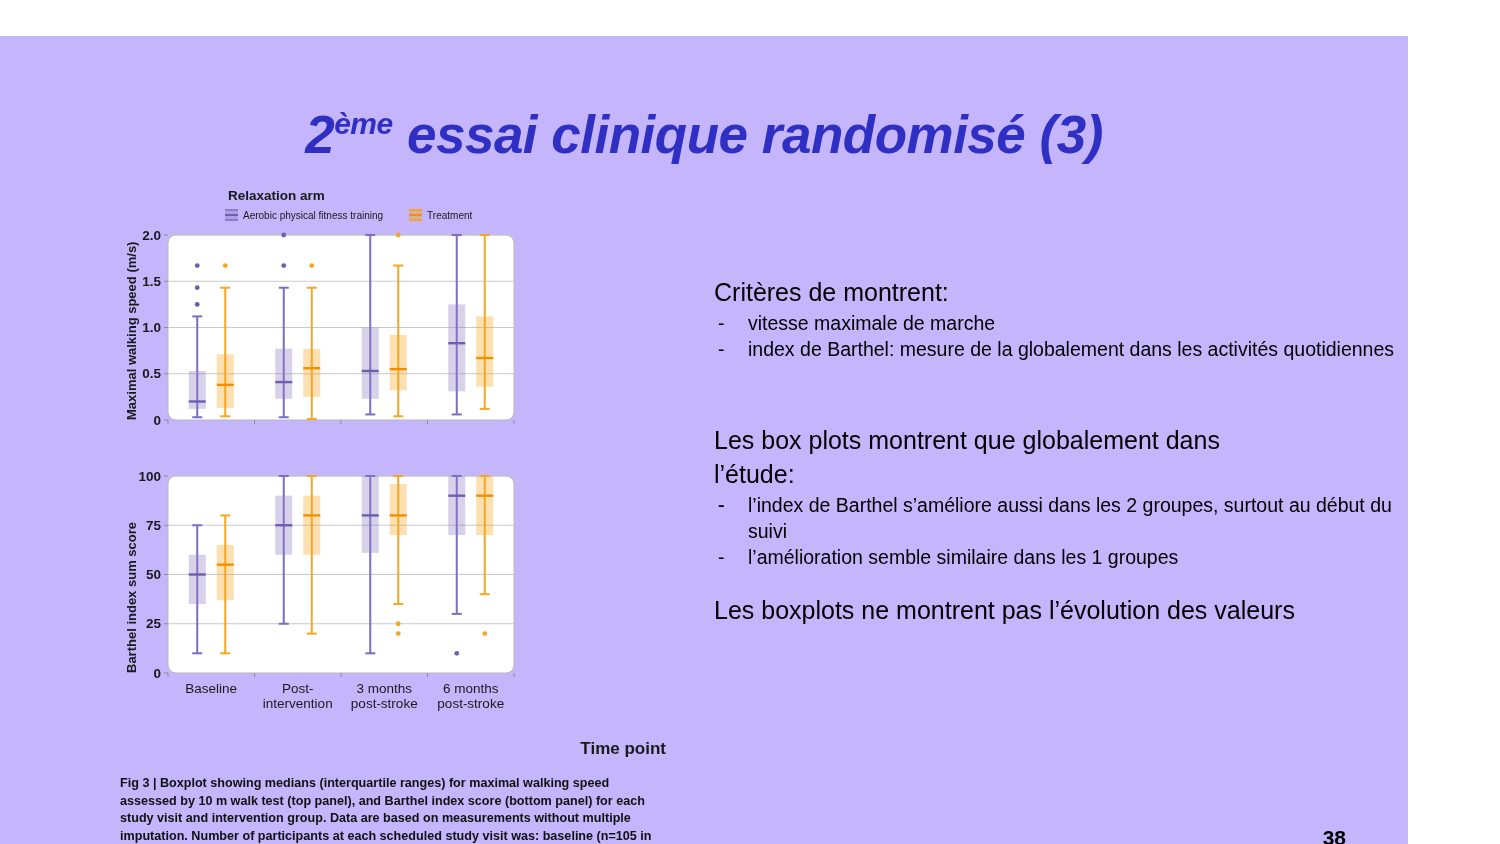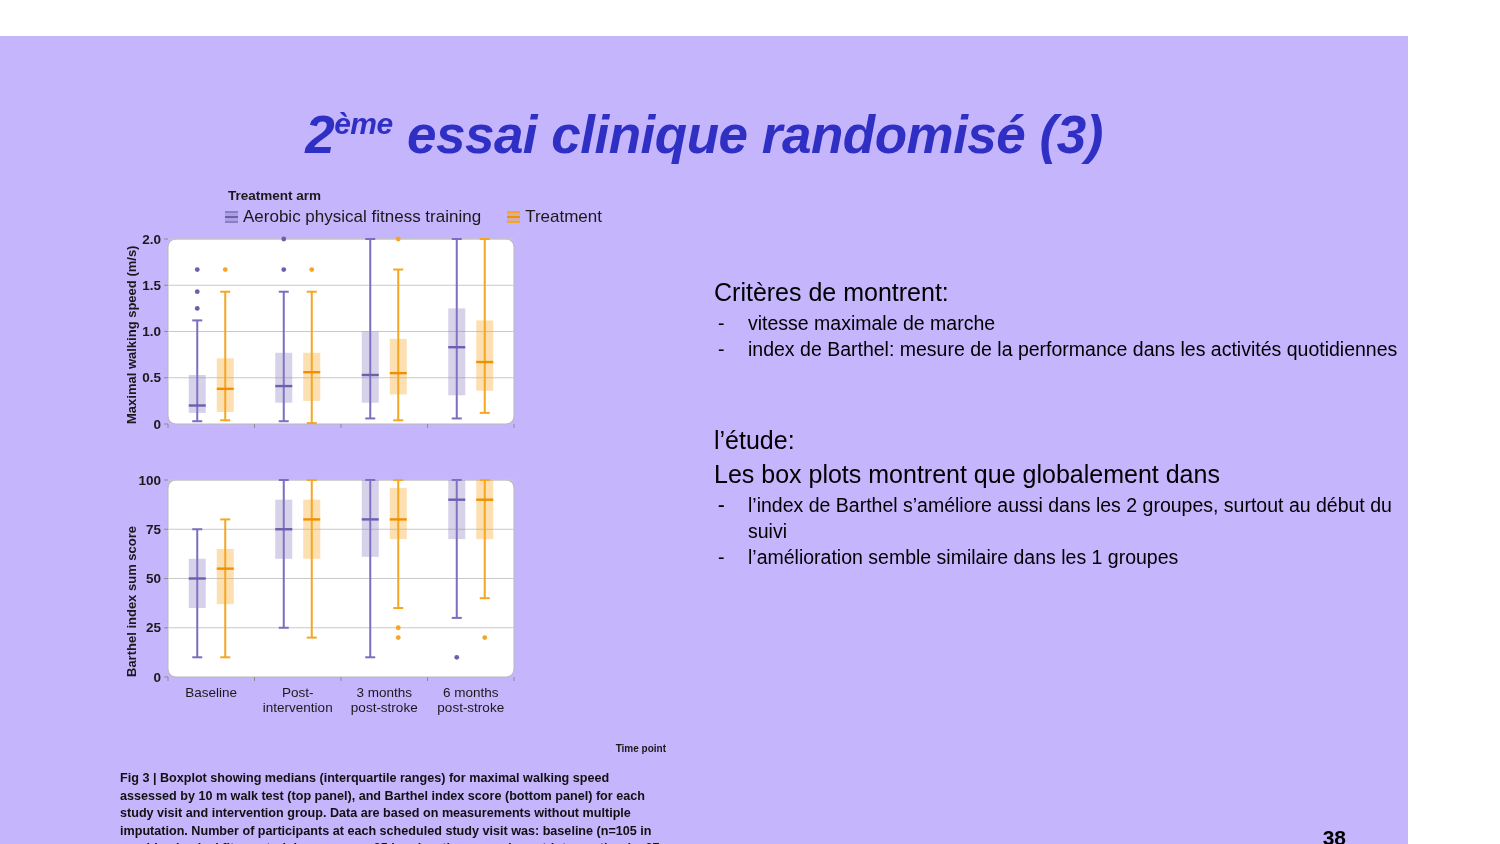--- a/index.html
+++ b/index.html
@@ -58,21 +58,21 @@
   .legend-row {
     display: flex;
     align-items: center;
     margin-left: 105px;
     gap: 26px;
     margin-bottom: 4px;
   }
   .legend-entry { display: flex; align-items: center; gap: 5px; }
   .legend-entry .lbl {
     font-family: "Liberation Sans", sans-serif;
-    font-size: 17px;
+    font-size: 10px;
     color: #1a1a1a;
     white-space: nowrap;
   }
   .legend-mark {
     position: relative;
     width: 13px; height: 16px;
     flex: 0 0 auto;
   }
   .legend-mark i {
     position: absolute; left: 0; width: 13px; height: 2.4px; display: block;
@@ -95,21 +95,21 @@
     font-weight: bold;
     font-size: 13px;
     color: #1a1a1a;
     transform-origin: 0 0;
     transform: rotate(-90deg);
     white-space: nowrap;
   }
   .xtitle {
     font-family: "Liberation Sans", sans-serif;
     font-weight: bold;
-    font-size: 10px;
+    font-size: 17px;
     color: #1a1a1a;
     text-align: right;
     padding-right: 14px;
     margin-top: 6px;
   }
 
   .fig-caption {
     margin-top: 16px;
     width: 548px;
     font-family: "Liberation Sans", sans-serif;
@@ -165,21 +165,21 @@
 
 <div id="slide">
 
   <div id="slide-title">
     <span>2</span><span class="sup">ème</span>
     <span>essai clinique randomisé (3)</span>
   </div>
 
   <div id="figure-block">
 
-    <div class="legend-title">Treatment arm</div>
+    <div class="legend-title">Relaxation arm</div>
 
     <div class="legend-row">
       <div class="legend-entry">
         <span class="legend-mark">
           <i class="m1" style="background:#8b7fc4"></i>
           <span class="body" style="background:#8b7fc4"></span>
           <i class="m2" style="background:#6b5fae"></i>
           <i class="m3" style="background:#8b7fc4"></i>
         </span>
         <span class="lbl">Aerobic physical fitness training</span>
@@ -350,36 +350,37 @@
 
     <div class="fig-caption">Fig 3 | Boxplot showing medians (interquartile ranges) for maximal walking speed assessed by 10 m walk test (top panel), and Barthel index score (bottom panel) for each study visit and intervention group. Data are based on measurements without multiple imputation. Number of participants at each scheduled study visit was: baseline (n=105 in aerobic physical fitness training group, n=95 in relaxation group:), post-intervention (n=87, n=85), three months post-stroke (n=89, n=77), and six months post-stroke (n=80, n=65). Dots represent outliers</div>
   </div>
 
   <div id="right-col">
 
     <div class="blk">
       <div class="lead">Critères de montrent:</div>
       <ul class="dashlist">
         <li><span class="dash">-</span><span>vitesse maximale de marche</span></li>
-        <li><span class="dash">-</span><span>index de Barthel: mesure de la performance dans les activités quotidiennes</span></li>
+        <li><span class="dash">-</span><span>index de Barthel: mesure de la globalement dans les activités quotidiennes</span></li>
       </ul>
     </div>
 
     <div class="gap-a"></div>
 
     <div class="blk">
+      <div class="lead">Les box plots montrent que globalement dans</div>
       <div class="lead">l’étude:</div>
-      <div class="lead">Les box plots montrent que globalement dans</div>
       <ul class="dashlist">
         <li><span class="dash">-</span></li>
         <li><span class="dash">-</span><span>l’index de Barthel s’améliore aussi dans les 2 groupes, surtout au début du suivi</span></li>
         <li><span class="dash">-</span><span>l’amélioration semble similaire dans les 1 groupes</span></li>
       </ul>
     </div>
 
     <div class="gap-c"></div>
 
     <div class="blk">
+      <div class="lead">Les boxplots ne montrent pas l’évolution des valeurs</div>
     </div>
   </div>
 
   <div id="page-number">38</div>
 </div>
 
 </body></html>

